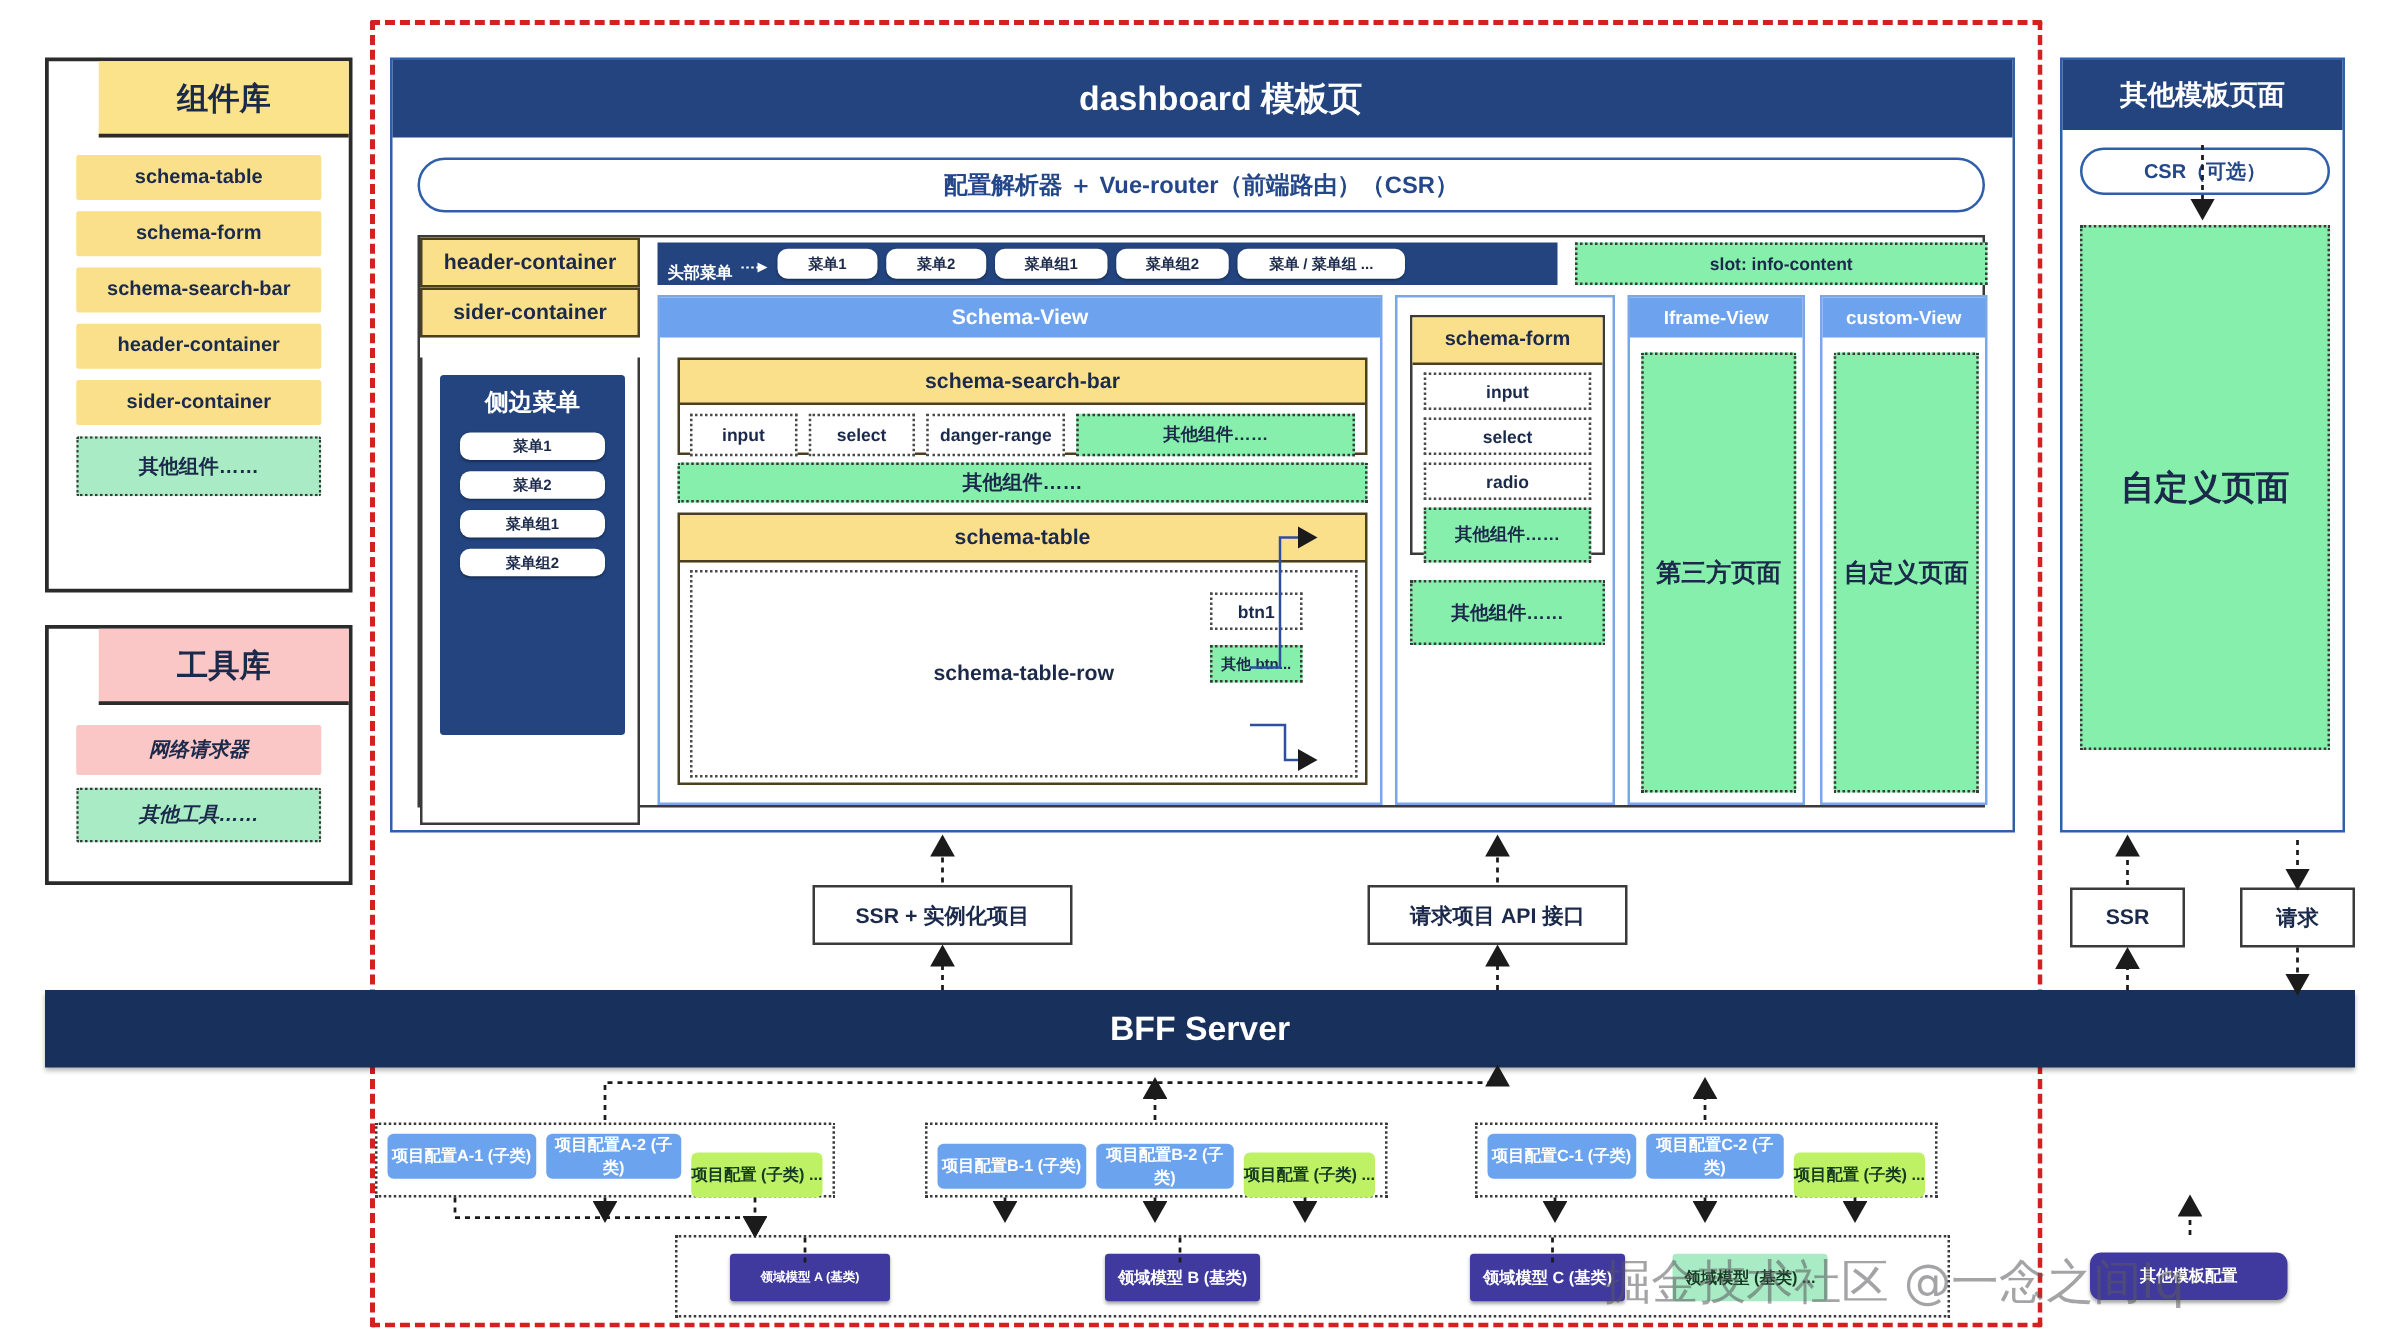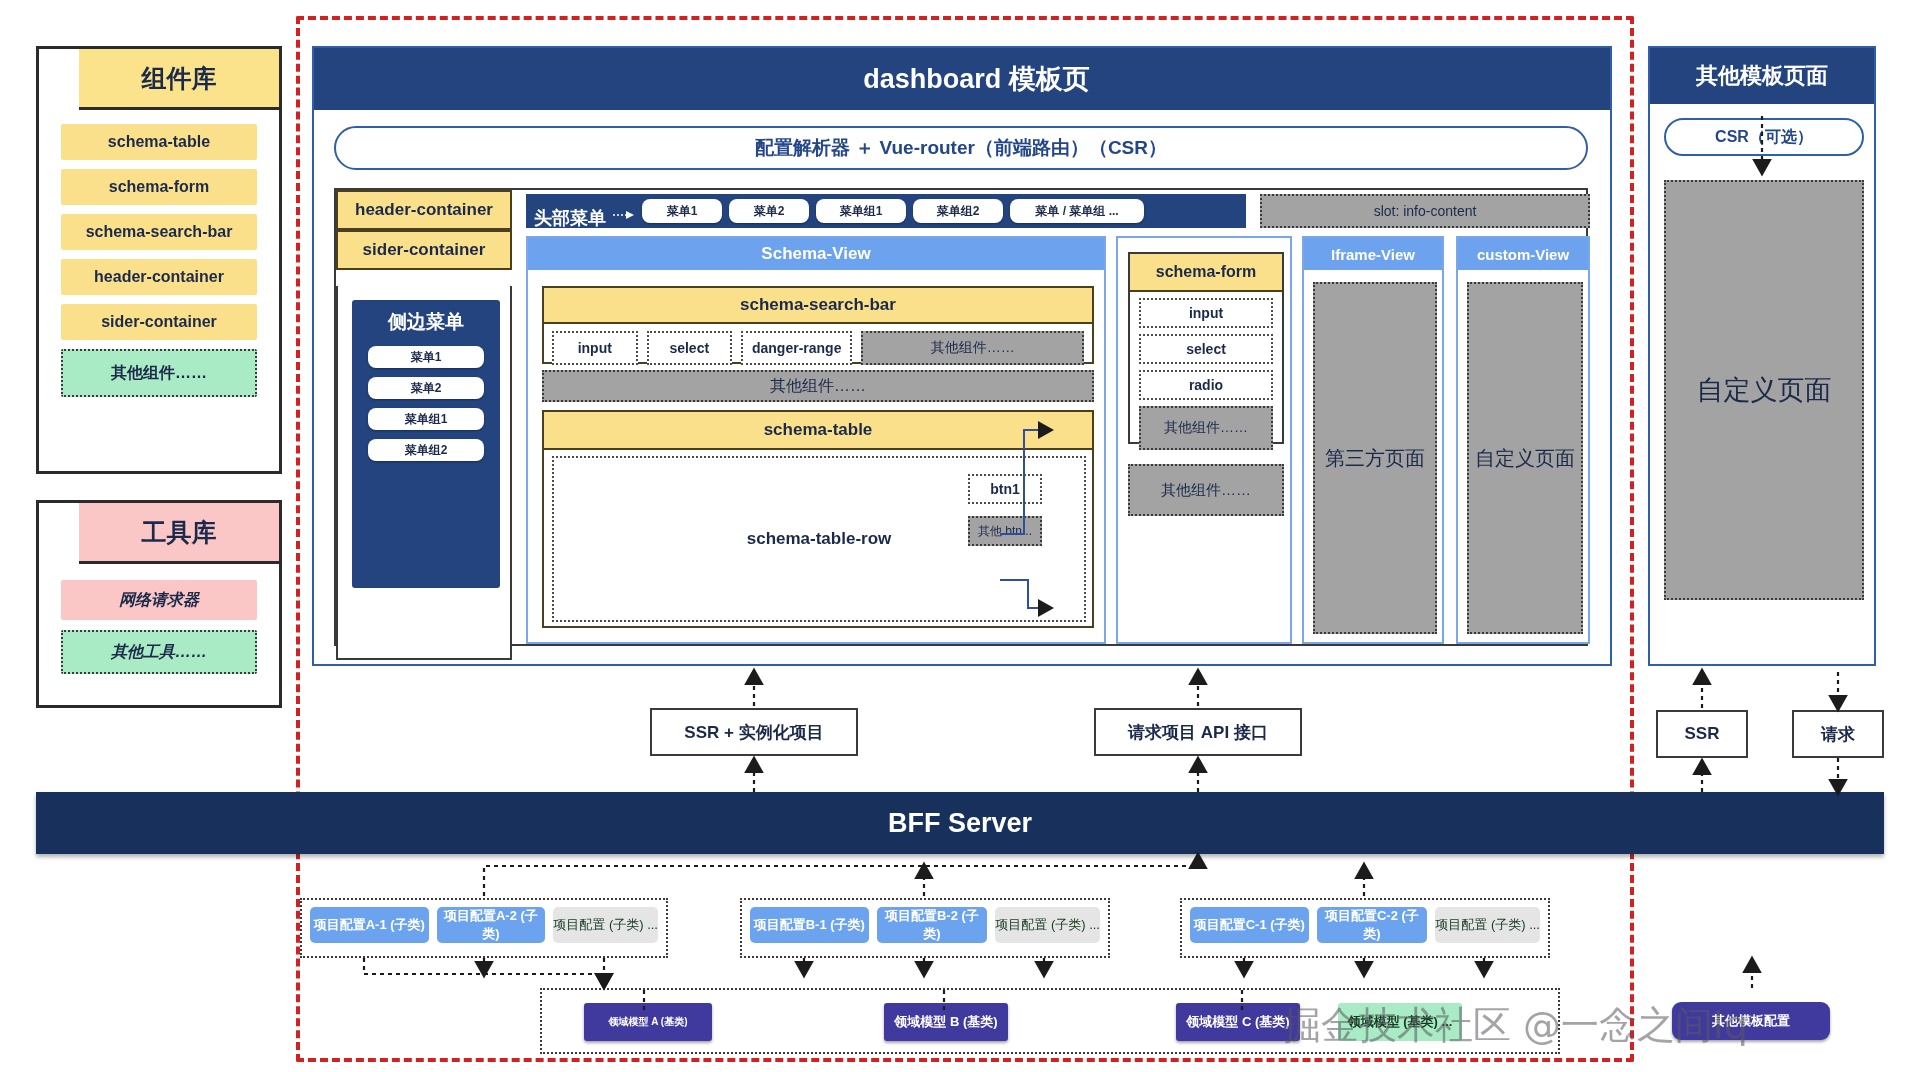--- a/index.html
+++ b/index.html
@@ -35,33 +35,33 @@
   .dash-title{background:#23447e;color:#fff;font-weight:bold;}
 
   .pill{
     border:2px solid #2f5fa8;border-radius:26px;background:#fff;
     color:#24478a;font-weight:bold;
   }
 
   .tile-yellow{background:#fbe08c;border:2px solid #4a4020;font-weight:bold;}
   .tile-blue-hd{background:#6da2ee;color:#fff;font-weight:bold;}
   .dotted-white{background:#fff;border:2px dotted #4a4a4a;font-weight:bold;}
-  .dotted-green{background:#a3a3a3;border:2px dotted #3a3a3a;font-weight:normal;}
+  .dotted-green{background:#86efac;border:2px dotted #3a3a3a;font-weight:bold;}
   .solid-box{background:#fff;border:2px solid #3a3a3a;font-weight:bold;}
   .navy-box{background:#23447e;color:#fff;font-weight:bold;}
   .white-pillbtn{background:#fff;border-radius:8px;font-weight:bold;color:#1b2a4a;
                  box-shadow:0 1px 2px rgba(0,0,0,.35);}
   .view-frame{border:2px solid #7aa7e8;background:#fff;}
   .boxed{border:2px solid #3a3a3a;background:#fff;}
 
   .bff{background:#17305c;color:#fff;font-weight:bold;
        box-shadow:0 3px 4px rgba(0,0,0,.30);}
 
   .cfg-blue{background:#6ba3ef;color:#fff;font-weight:bold;border-radius:5px;}
-  .cfg-green{background:#e5e5e5;color:#153a22;font-weight:normal;border-radius:5px;}
+  .cfg-green{background:#bef264;color:#153a22;font-weight:bold;border-radius:5px;margin-top:15px;}
   .model-purple{background:#413a9e;color:#fff;font-weight:bold;border-radius:3px;
                 box-shadow:0 2px 3px rgba(0,0,0,.35);}
   .model-green{background:#a9ebc4;color:#153a22;font-weight:bold;border-radius:3px;}
   .dotgroup{border:2px dotted #3a3a3a;}
 
   .watermark{
     color:rgba(90,90,95,.55);font-size:38px;white-space:nowrap;
     font-family:"DejaVu Sans",sans-serif;
   }
   svg.ovl{position:absolute;left:0;top:0;width:1912px;height:1072px;
@@ -109,21 +109,21 @@
         <div style="padding:2px 16px;display:flex;flex-direction:column;gap:9px;">
           <div class="white-pillbtn ctr" style="height:22px;font-size:12px;">菜单1</div>
           <div class="white-pillbtn ctr" style="height:22px;font-size:12px;">菜单2</div>
           <div class="white-pillbtn ctr" style="height:22px;font-size:12px;">菜单组1</div>
           <div class="white-pillbtn ctr" style="height:22px;font-size:12px;">菜单组2</div>
         </div>
       </div>
     </div>
 
     <div class="abs navy-box" style="left:190px;top:4px;width:720px;height:34px;display:flex;align-items:center;padding-left:8px;gap:7px;">
-      <span style="font-size:18px;white-space:nowrap;margin-top:14px;">头部菜单</span>
+      <span style="font-size:13px;white-space:nowrap;margin-top:14px;">头部菜单</span>
       <span style="display:inline-block;width:22px;height:10px;position:relative;">
         <svg width="22" height="10" viewBox="0 0 22 10">
           <path d="M0 5 h14" stroke="#ffffff" stroke-width="1.6" stroke-dasharray="2,2" fill="none"></path>
           <path d="M13 1 L21 5 L13 9 Z" fill="#ffffff"></path>
         </svg>
       </span>
       <div class="white-pillbtn ctr" style="width:80px;height:24px;font-size:12px;">菜单1</div>
       <div class="white-pillbtn ctr" style="width:80px;height:24px;font-size:12px;">菜单2</div>
       <div class="white-pillbtn ctr" style="width:90px;height:24px;font-size:12px;">菜单组1</div>
       <div class="white-pillbtn ctr" style="width:90px;height:24px;font-size:12px;">菜单组2</div>

